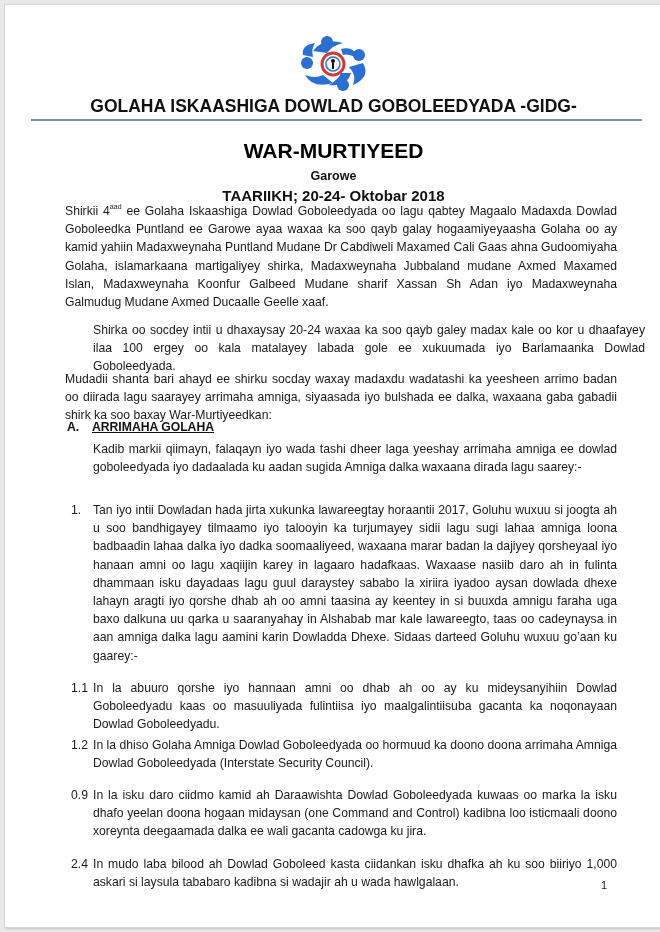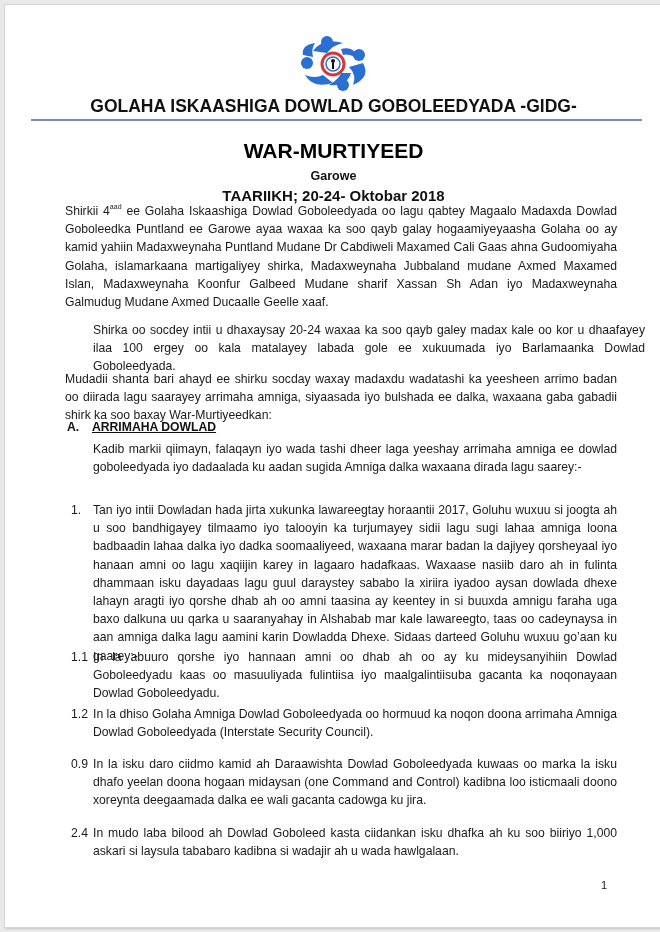--- a/index.html
+++ b/index.html
@@ -55,21 +55,21 @@
       position: absolute; left: 62px; top: 415px;
       font-weight: bold; font-size: 12.2px; color: #111;
     }
     .sec-head .letter { display: inline-block; width: 22px; }
     .sec-head .title { text-decoration: underline; }
     .p-intro { position: absolute; left: 88px; width: 524px; top: 435px; }
     .item1 { position: absolute; left: 66px; width: 546px; top: 496px; }
     .item1 .num { position: absolute; left: 0; top: 0; }
     .item1 .txt { margin-left: 22px; }
     .sub {
-      position: absolute; left: 66px; width: 546px;
+      position: absolute; left: 66px; width: 546px; margin-top: 31px;
     }
     .sub .num { position: absolute; left: 0; top: 0; }
     .sub .txt { margin-left: 22px; }
     .s11 { top: 643px; }
     .s12 { top: 700px; }
     .s13 { top: 750px; }
     .s14 { top: 819px; }
     .page-num {
       position: absolute; left: 596px; top: 874px;
       font-size: 11px; color: #222;
@@ -110,38 +110,38 @@
   <div class="doc-date">TAARIIKH; 20-24- Oktobar 2018</div>
 
   <div class="body-text p1"><span>Shirkii 4</span><sup>aad</sup><span> ee Golaha Iskaashiga Dowlad Goboleedyada oo lagu qabtey Magaalo Madaxda Dowlad Goboleedka Puntland ee Garowe ayaa waxaa ka soo qayb galay hogaamiyeyaasha Golaha oo ay kamid yahiin Madaxweynaha Puntland  Mudane Dr Cabdiweli Maxamed Cali Gaas ahna Gudoomiyaha Golaha, islamarkaana martigaliyey shirka, Madaxweynaha Jubbaland mudane Axmed Maxamed Islan, Madaxweynaha Koonfur Galbeed Mudane sharif Xassan Sh Adan iyo Madaxweynaha Galmudug Mudane Axmed Ducaalle Geelle xaaf.</span></div>
 
   <div class="body-text p2">Shirka oo socdey intii u dhaxaysay 20-24 waxaa ka soo qayb galey madax kale oo kor u dhaafayey ilaa 100 ergey oo kala matalayey labada gole ee xukuumada iyo Barlamaanka Dowlad Goboleedyada.</div>
 
   <div class="body-text p3">Mudadii shanta bari ahayd ee shirku socday waxay madaxdu wadatashi ka yeesheen arrimo badan oo diirada lagu saarayey arrimaha amniga, siyaasada iyo bulshada ee dalka, waxaana gaba gabadii shirk ka soo baxay War-Murtiyeedkan:</div>
 
   <div class="sec-head">
     <span class="letter">A.</span>
-    <span class="title">ARRIMAHA DOWLAD</span>
+    <span class="title">ARRIMAHA GOLAHA</span>
   </div>
 
   <div class="body-text p-intro">Kadib markii qiimayn, falaqayn iyo wada tashi dheer laga yeeshay arrimaha amniga ee dowlad goboleedyada iyo dadaalada ku aadan sugida Amniga dalka waxaana dirada lagu saarey:-</div>
 
   <div class="body-text item1">
     <span class="num">1.</span>
     <div class="txt">Tan iyo intii Dowladan hada jirta xukunka lawareegtay horaantii 2017, Goluhu wuxuu  si joogta ah u soo bandhigayey tilmaamo iyo talooyin ka turjumayey sidii lagu sugi lahaa amniga loona badbaadin lahaa dalka iyo dadka soomaaliyeed, waxaana marar badan la dajiyey qorsheyaal iyo hanaan amni oo lagu xaqiijin karey in lagaaro hadafkaas. Waxaase nasiib daro ah in fulinta dhammaan isku dayadaas lagu guul daraystey sababo la xiriira iyadoo aysan dowlada dhexe lahayn aragti iyo qorshe dhab ah oo amni taasina ay keentey in si buuxda amnigu faraha uga baxo dalkuna uu qarka u saaranyahay in Alshabab mar kale lawareegto, taas oo cadeynaysa in aan amniga dalka lagu aamini karin Dowladda Dhexe. Sidaas darteed Goluhu wuxuu go’aan ku gaarey:-</div>
   </div>
 
   <div class="body-text sub s11">
     <span class="num">1.1</span>
     <div class="txt">In la abuuro qorshe iyo hannaan amni oo dhab ah oo ay ku mideysanyihiin Dowlad Goboleedyadu kaas oo masuuliyada fulintiisa iyo maalgalintiisuba gacanta ka noqonayaan Dowlad Goboleedyadu.</div>
   </div>
 
   <div class="body-text sub s12">
     <span class="num">1.2</span>
-    <div class="txt">In la dhiso Golaha Amniga Dowlad Goboleedyada oo hormuud ka noqon doona arrimaha Amniga Dowlad Goboleedyada (Interstate Security Council).</div>
+    <div class="txt">In la dhiso Golaha Amniga Dowlad Goboleedyada oo hormuud ka doono doona arrimaha Amniga Dowlad Goboleedyada (Interstate Security Council).</div>
   </div>
 
   <div class="body-text sub s13">
     <span class="num">0.9</span>
     <div class="txt">In la isku daro ciidmo kamid ah Daraawishta Dowlad Goboleedyada kuwaas oo marka la isku dhafo yeelan doona hogaan midaysan (one Command and Control) kadibna loo isticmaali doono xoreynta deegaamada dalka ee wali gacanta cadowga ku jira.</div>
   </div>
 
   <div class="body-text sub s14">
     <span class="num">2.4</span>
     <div class="txt">In mudo laba bilood ah Dowlad Goboleed kasta ciidankan isku dhafka ah ku soo biiriyo 1,000 askari si laysula tababaro kadibna si wadajir ah u wada hawlgalaan.</div>

